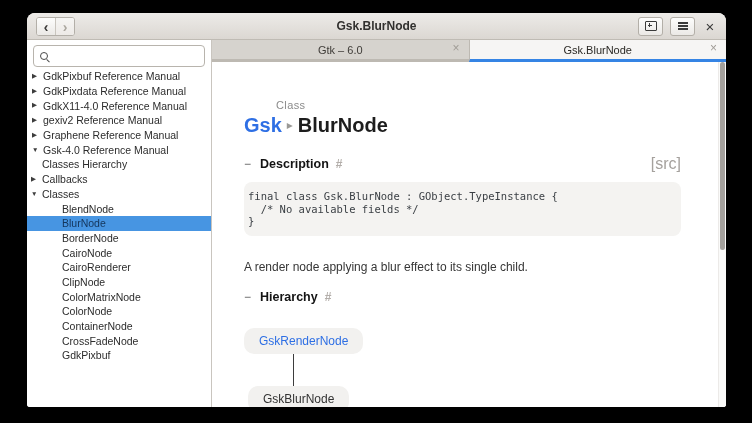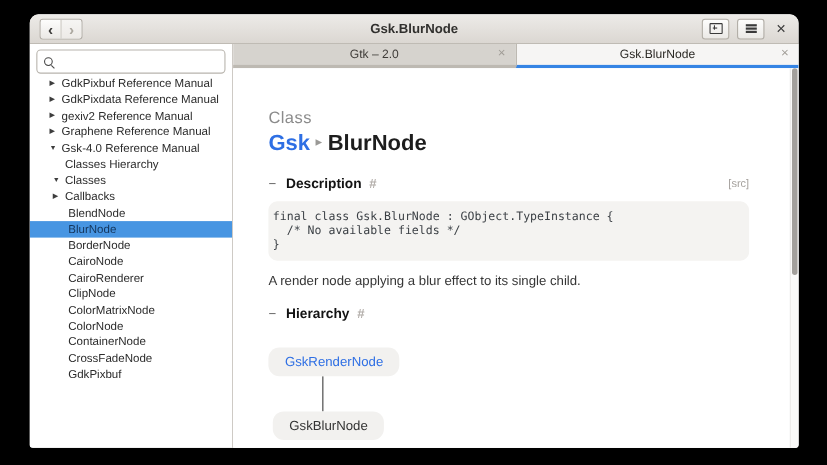--- a/index.html
+++ b/index.html
@@ -39,46 +39,46 @@
   .sidebar{width:184px;background:#fff;border-right:1px solid #c9c5bf;display:flex;flex-direction:column;flex:none;}
   .search-entry{margin:5px 6px 2px 6px;height:20px;border:1px solid #b8b4ad;border-radius:4px;
     background:#fff;display:flex;align-items:center;padding:0 5px;gap:5px;flex:none;}
   .mag{position:relative;width:11px;height:11px;flex:none;}
   .mag::before{content:"";position:absolute;left:1px;top:1px;width:6px;height:6px;border:1.2px solid #4a4a4a;border-radius:50%;}
   .mag::after{content:"";position:absolute;left:8px;top:8px;width:3.5px;height:1.4px;background:#4a4a4a;transform:rotate(45deg);transform-origin:0 0;}
   .search-entry input{border:none;outline:none;flex:1;font-size:10px;font-family:"Liberation Sans",sans-serif;background:transparent;min-width:0;}
   .tree{flex:1;overflow:hidden;font-size:10.5px;color:#2c2c2c;}
   .tree-row{height:14.7px;display:flex;align-items:center;white-space:nowrap;}
   .tree-row .arrow{width:11px;flex:none;font-size:6.5px;color:#3d3d3d;line-height:1;}
-  .tree-row.d0{padding-left:18px;}
-  .tree-row.d1{padding-left:21px;}
+  .tree-row.d0{padding-left:5px;}
+  .tree-row.d1{padding-left:4px;}
   .tree-row.d2{padding-left:35px;text-align:right;}
   .tree-row.sel{background:#4795e2;color:#14355b;}
   
   .main{flex:1;position:relative;background:#fff;min-width:0;}
   .tabbar{height:22px;display:flex;}
   .tab{flex:1;display:flex;align-items:center;justify-content:center;position:relative;
     font-size:11px;background:#d6d3ce;color:#3f3c38;border-bottom:3px solid #bdb9b2;}
   .tab.active{background:#f6f5f4;color:#2b2925;border-bottom-color:#3584e4;border-left:1px solid #bdb9b2;}
   .tab .tclose{position:absolute;right:9px;top:2px;color:#a09c96;font-size:12px;line-height:1;}
   
   .content{position:absolute;top:22px;left:0;right:7px;bottom:0;overflow:hidden;
     padding:0 38px 0 32px;background:#fff;color:#333;}
-  .kicker{margin-top:37px;font-size:15px;color:#8b8b8b;letter-spacing:.4px;}
+  .kicker{margin-top:37px;font-size:11px;color:#8b8b8b;letter-spacing:.4px;margin-left:32px;}
   .breadcrumb{margin:3px 0 0;font-size:20px;font-weight:bold;color:#1d1d1d;}
   .breadcrumb .ns{color:#2e6fe4;}
   .breadcrumb .bsep{color:#9a9996;font-size:12px;padding:0 5px;vertical-align:3px;font-weight:normal;}
   .sect{display:flex;align-items:center;gap:7px;font-size:12.5px;font-weight:bold;color:#131313;}
   .sect .minus{color:#5f5f5f;font-weight:normal;font-size:12px;width:9px;flex:none;}
   .sect .anchor{color:#b3aeaa;font-weight:bold;font-size:12px;}
-  .sect .src{margin-left:auto;color:#a5a19d;font-weight:normal;font-size:10px;}
+  .sect .src{margin-left:auto;color:#a5a19d;font-weight:normal;font-size:16px;}
   .sect.desc{margin-top:18px;}
   .codeblock{margin:9px 0 0;background:#f4f3f1;border-radius:8px;padding:8px 4px;
     font-family:"DejaVu Sans Mono", monospace;font-size:10.5px;line-height:12.5px;color:#3a3f44;white-space:pre;}
-  .summary{margin-top:11px;font-size:12px;color:#363636;}
+  .summary{margin-top:24px;font-size:12px;color:#363636;}
   .sect.hier{margin-top:16px;}
   .pillwrap{margin-top:24px;}
   .pill{display:inline-block;background:#f2f1ef;border-radius:10px;padding:6px 15px;font-size:12px;color:#333;}
   .pill.link{color:#2e6fe4;}
   .vline{width:1px;height:32px;background:#3d3d3d;margin-left:49px;}
   .pill2wrap{margin-left:4px;}
   .sect.anc{margin-top:20px;}
   
   .scrollbar{position:absolute;top:22px;right:0;width:7px;bottom:0;background:#fafaf9;border-left:1px solid #eceae8;}
   .thumb{position:absolute;top:0;right:1px;width:5px;height:188px;background:#a3a09c;border-radius:3px;}
@@ -122,41 +122,45 @@
           <div class="tree-row d0">
             <span class="arrow">▶</span>
             <span>GdkPixbuf Reference Manual</span>
           </div>
           <div class="tree-row d0">
             <span class="arrow">▶</span>
             <span>GdkPixdata Reference Manual</span>
           </div>
           <div class="tree-row d0">
             <span class="arrow">▶</span>
+            <span>GdkX11-4.0 Reference Manual</span>
+          </div>
+          <div class="tree-row d0">
+            <span class="arrow">▶</span>
             <span>gexiv2 Reference Manual</span>
           </div>
           <div class="tree-row d0">
             <span class="arrow">▶</span>
             <span>Graphene Reference Manual</span>
           </div>
           <div class="tree-row d0">
             <span class="arrow">▼</span>
             <span>Gsk-4.0 Reference Manual</span>
           </div>
           <div class="tree-row d1">
             <span class="arrow"></span>
             <span>Classes Hierarchy</span>
           </div>
           <div class="tree-row d1">
+            <span class="arrow">▶</span>
+            <span>Callbacks</span>
+          </div>
+          <div class="tree-row d1">
             <span class="arrow">▼</span>
             <span>Classes</span>
-          </div>
-          <div class="tree-row d1">
-            <span class="arrow">▶</span>
-            <span>Callbacks</span>
           </div>
           <div class="tree-row d2">
             <span>BlendNode</span>
           </div>
           <div class="tree-row d2 sel">
             <span>BlurNode</span>
           </div>
           <div class="tree-row d2">
             <span>BorderNode</span>
           </div>
@@ -184,21 +188,21 @@
           <div class="tree-row d2">
             <span>GdkPixbuf</span>
           </div>
           <div class="tree-row d2"></div>
         </div>
     </div>
 
     <div class="main">
       <div class="tabbar">
         <div class="tab">
-          <span>Gtk – 2.0</span>
+          <span>Gtk – 6.0</span>
           <span class="tclose">×</span>
         </div>
         <div class="tab active">
           <span>Gsk.BlurNode</span>
           <span class="tclose">×</span>
         </div>
       </div>
 
       <div class="content">
         <div class="kicker">Class</div>

